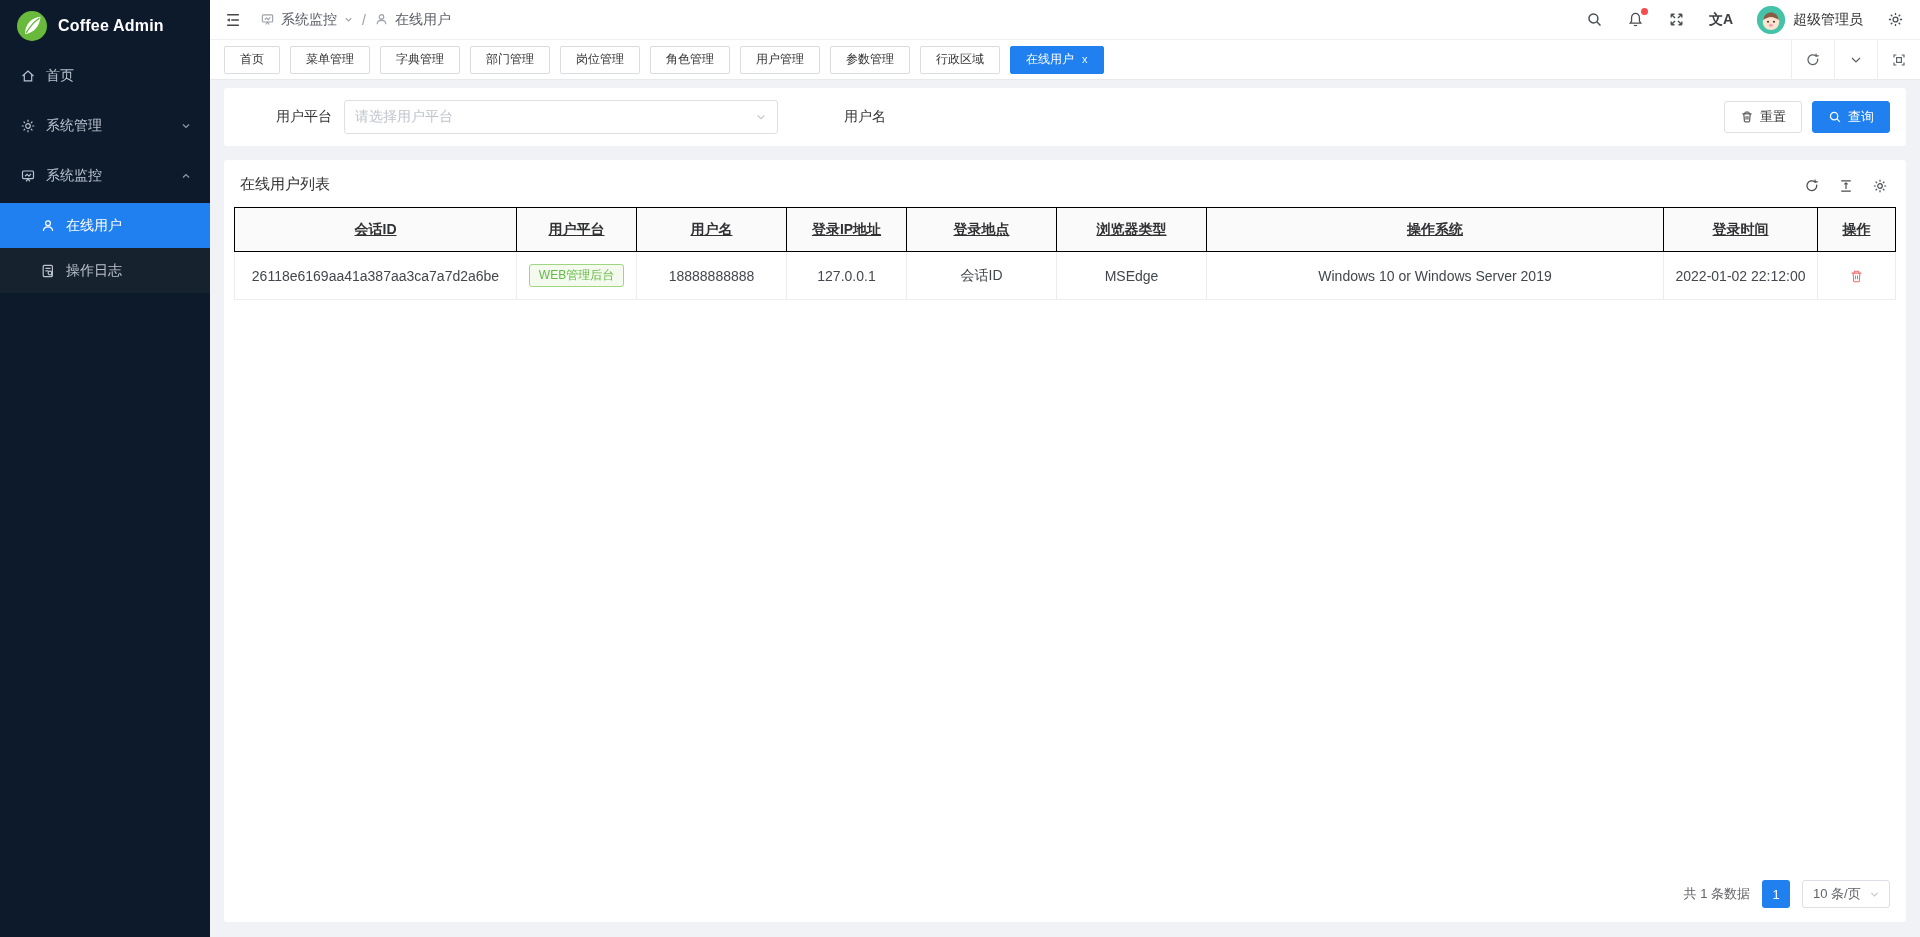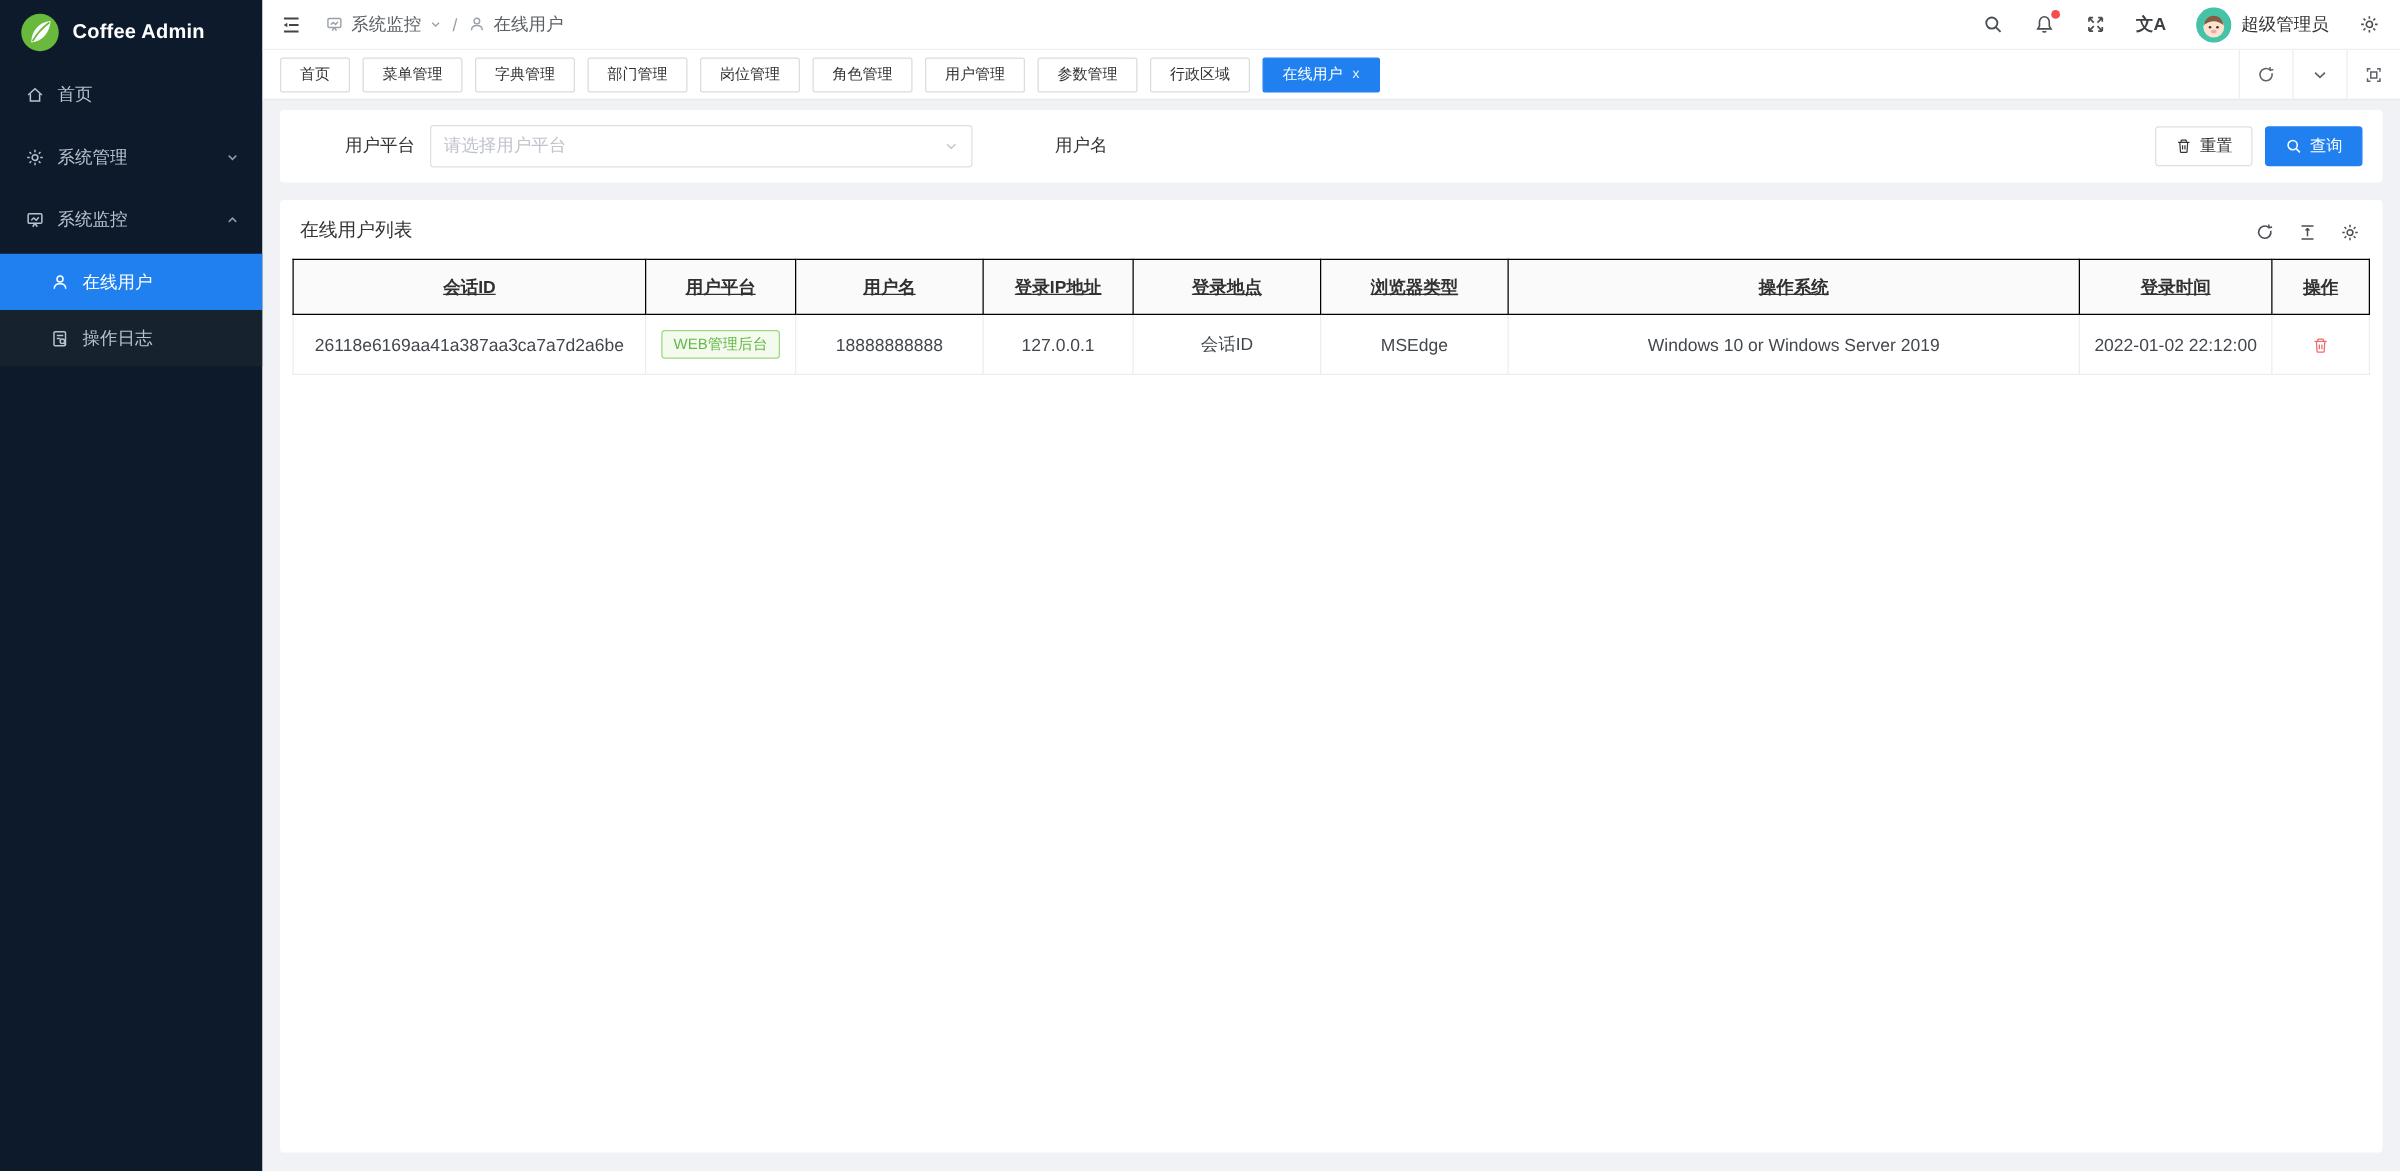--- a/index.html
+++ b/index.html
@@ -388,17 +388,29 @@
                       <path d="M4.4 4.4 L5 13 C5 13.4 5.3 13.6 5.7 13.6 H10.3 C10.7 13.6 11 13.4 11 13 L11.6 4.4"></path>
                       <path d="M6.9 7 v4 M9.1 7 v4"></path>
                     </svg>
                   </span>
                 </td>
               </tr>
             </tbody>
           </table>
         </div>
 
+        <div class="pagination">
+          <span class="pg-total">共 1 条数据</span>
+          <span class="pg-page">1</span>
+          <span class="pg-size">
+            <span>10 条/页</span>
+            <span class="chev">
+              <svg width="11" height="11" viewBox="0 0 16 16" fill="none" stroke="currentColor" stroke-width="1.5">
+                  <path d="M3.5 5.8 L8 10.2 L12.5 5.8"></path>
+                </svg>
+            </span>
+          </span>
+        </div>
       </div>
 
     </div>
   </div>
 </div>
 
 </body></html>

